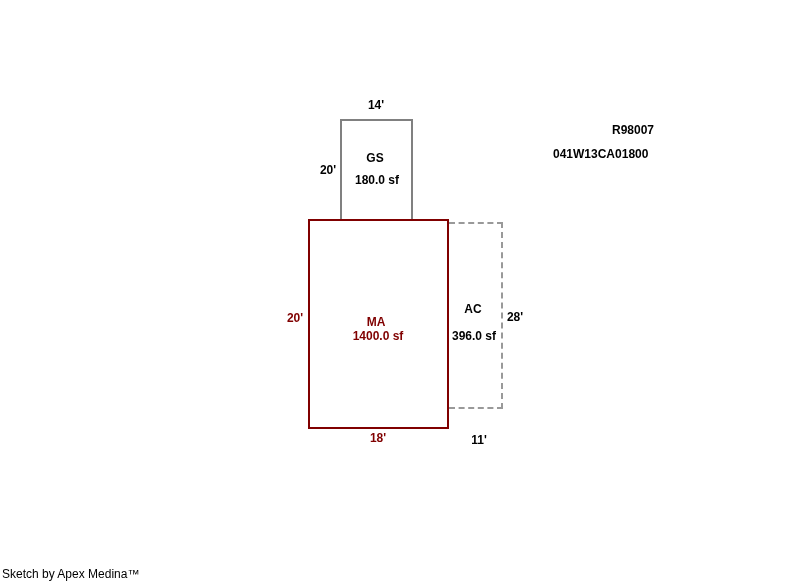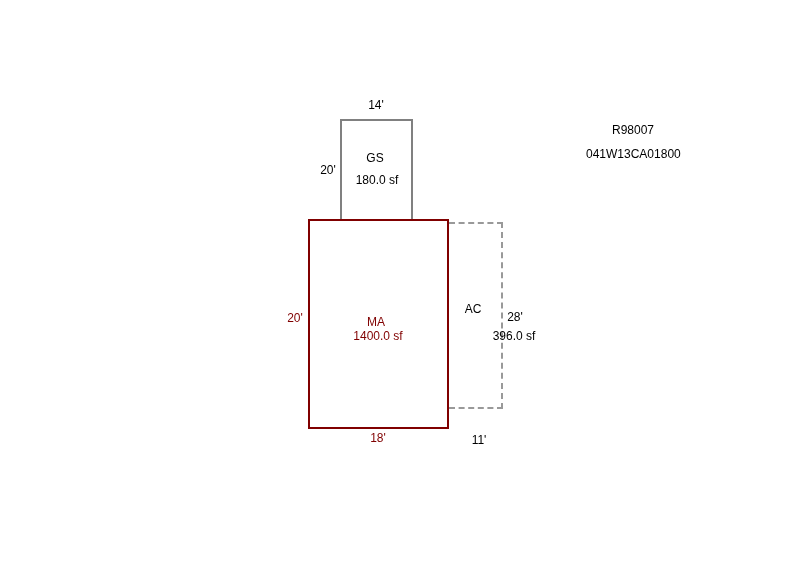--- a/index.html
+++ b/index.html
@@ -30,46 +30,47 @@
     border-right: 2px dashed #999999;
     border-bottom: 2px dashed #999999;
     border-left: none;
     z-index: 1;
   }
   .lbl {
     position: absolute;
     white-space: nowrap;
     transform: translate(-50%, -50%);
     z-index: 3;
+    font-weight: bold;
   }
   .maroon-text { color: #800000; }
   
   .gs-width  { left: 376px; top: 105px; }
   .gs-height { left: 328px; top: 170px; }
   .gs-code   { left: 375px; top: 158px; }
   .gs-area   { left: 377px; top: 180px; }
   
   .ma-code   { left: 376px; top: 309px; margin-top: 13px; }
   .ma-area   { left: 378px; top: 336px; }
   .ma-height { left: 295px; top: 318px; }
   .ma-width  { left: 378px; top: 438px; }
   
   .ac-code   { left: 473px; top: 309px; }
-  .ac-area   { left: 474px; top: 336px; margin-left: 40px; }
+  .ac-area   { left: 474px; top: 336px; }
   .ac-height { left: 515px; top: 317px; }
   .ac-width  { left: 479px; top: 423px; margin-top: 17px; }
   
   .hdr {
     position: absolute;
-    font-weight: normal;
+    font-weight: bold;
     white-space: nowrap;
     z-index: 3;
   }
   .record-id { left: 612px; top: 123px; }
-  .parcel-id { left: 586px; top: 147px; }
+  .parcel-id { left: 553px; top: 147px; }
   
   .credit {
     position: absolute;
     left: 2px; top: 567px;
     white-space: nowrap;
     z-index: 3;
   }
 </style>
 </head>
 <body>
@@ -93,14 +94,15 @@
   <div class="lbl maroon-text ma-width">18'</div>
 
   <div class="lbl ac-code">AC</div>
   <div class="lbl ac-area">396.0 sf</div>
   <div class="lbl ac-height">28'</div>
   <div class="lbl ac-width">11'</div>
 
   <div class="hdr record-id">R98007</div>
   <div class="hdr parcel-id">041W13CA01800</div>
 
+  <div class="credit">Sketch by Apex Medina™</div>
 
 </div>
 
 </body></html>

